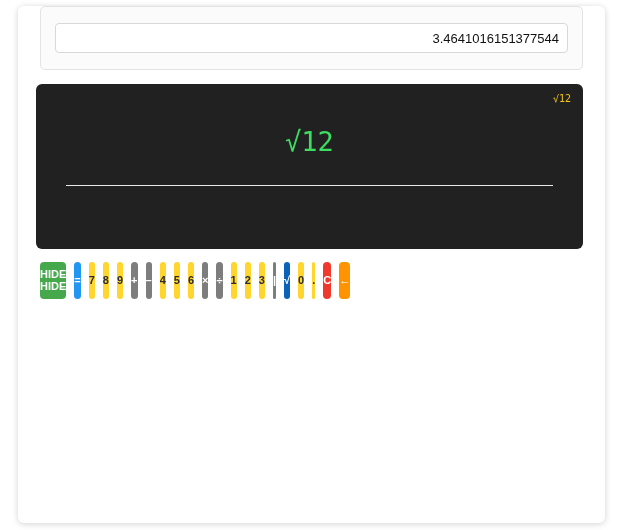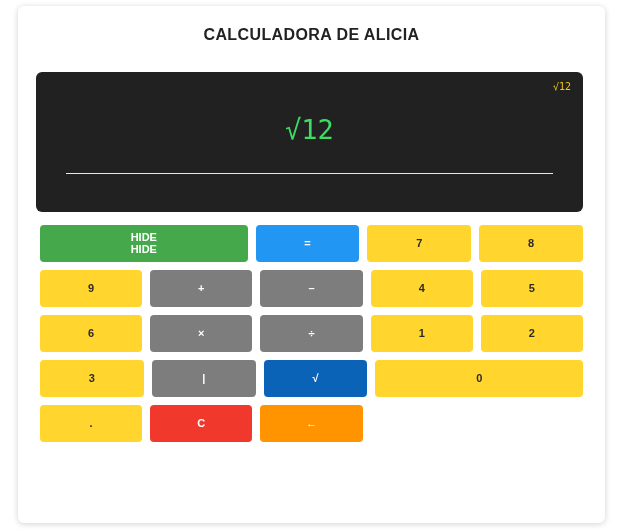--- a/index.html
+++ b/index.html
@@ -53,21 +53,21 @@
     color: #111111;
     padding: 0 8px;
     font-family: "Liberation Sans", sans-serif;
     outline: none;
   }
   .work-panel {
     position: relative;
     margin: 14px 22px 0 18px;
     background: #212121;
     border-radius: 6px;
-    height: 140px;
+    height: 165px;
     box-sizing: border-box;
     overflow: hidden;
   }
   .work-corner {
     position: absolute;
     top: 9px;
     right: 12px;
     color: #f0c419;
     font-size: 10px;
     font-family: "DejaVu Sans Mono", monospace;
@@ -87,21 +87,21 @@
   .work-result {
     text-align: center;
     color: #3ddc62;
     font-size: 21px;
     font-family: "DejaVu Sans Mono", monospace;
     padding-top: 22px;
   }
   .keypad {
     margin: 13px 22px 0 22px;
     display: flex;
-    flex-direction: column;
+    flex-direction: row;
     gap: 8px;
   }
   .key-row {
     display: flex;
     gap: 8px;
   }
   .key {
     height: 37px;
     border: none;
     border-radius: 4px;
@@ -127,22 +127,24 @@
   .k-back{ background: #ff9400; color: #ffffff; }
   .w1 { flex: 1 1 0; }
   .w2 { flex: 2 1 0; }
   .key .stack { display: block; }
 </style>
 </head>
 <body>
 
 <div class="app-card">
 
-  <div class="title">CALCULADORA DE ALICIA</div>
-
+
+  <div class="display-panel">
+    <input class="display-input" type="text" value="3.4641016151377544" style="">
+  </div>
 
   <div class="work-panel">
     <div class="work-corner">√12</div>
     <div class="work-expr">√12</div>
     <div class="work-rule"></div>
   </div>
 
   <div class="keypad">
       <div class="key-row">
         <button class="key k-work w2">

